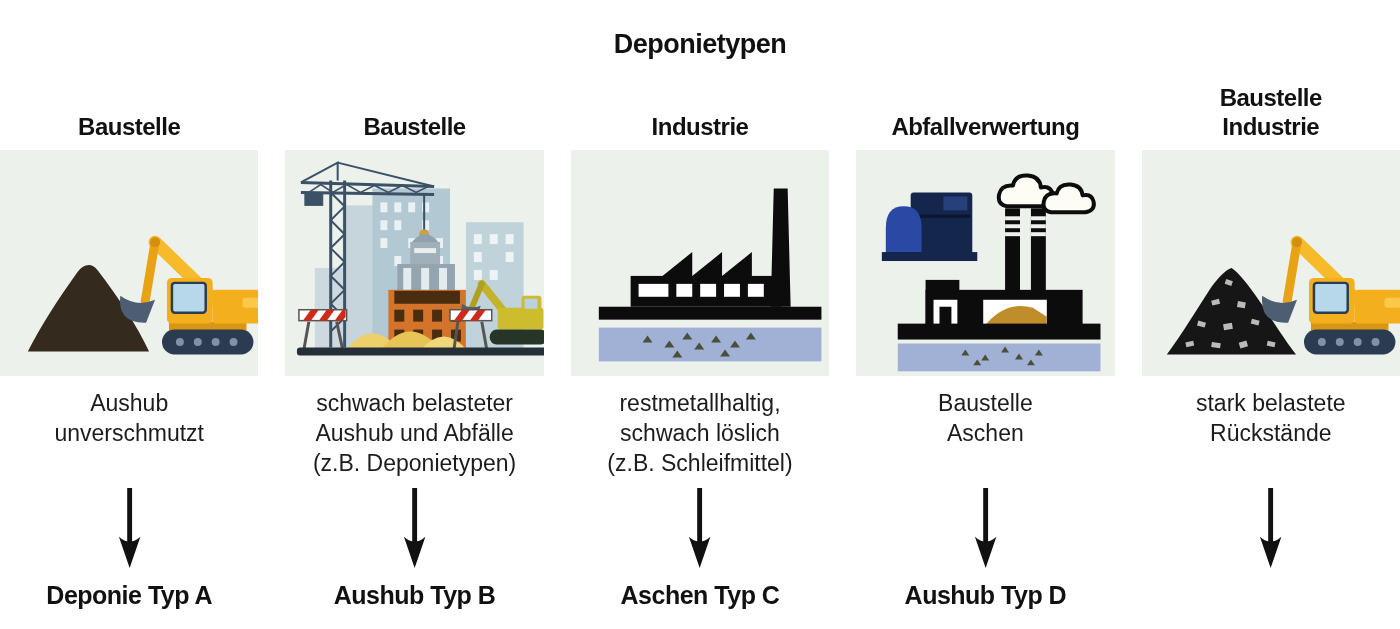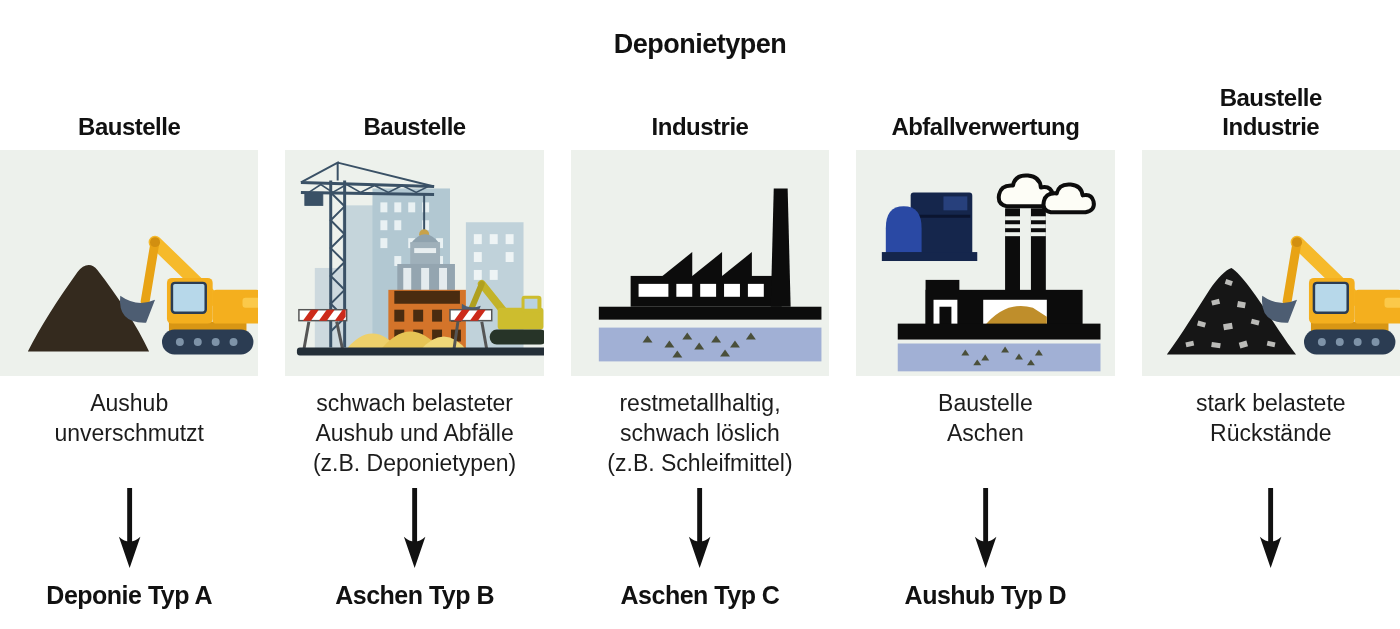--- a/index.html
+++ b/index.html
@@ -186,21 +186,21 @@
           <rect x="12" y="198" width="252" height="8" rx="3" fill="#242f38"></rect>
         </svg>
       </div>
       <div class="col-desc">schwach belasteter
 Aushub und Abfälle
 (z.B. Deponietypen)</div>
       <svg class="arrow" viewBox="0 0 30 84">
         <rect x="12.5" y="0" width="5" height="56" fill="#111"></rect>
         <path d="M4 50 L15 82 L26 50 Q15 60 4 50 Z" fill="#111"></path>
       </svg>
-      <div class="target">Aschen Typ B</div>
+      <div class="target">Aushub Typ B</div>
     </div>
 
     <div class="col">
       <div class="col-header">Industrie</div>
       <div class="panel">
         <svg viewBox="0 0 260 226">
           <g fill="#0c0c0c">
             <rect x="28" y="157" width="224" height="13"></rect>
             <rect x="60" y="126" width="152" height="31"></rect>
             <path d="M92 126 L122 102 L122 126 Z"></path>

